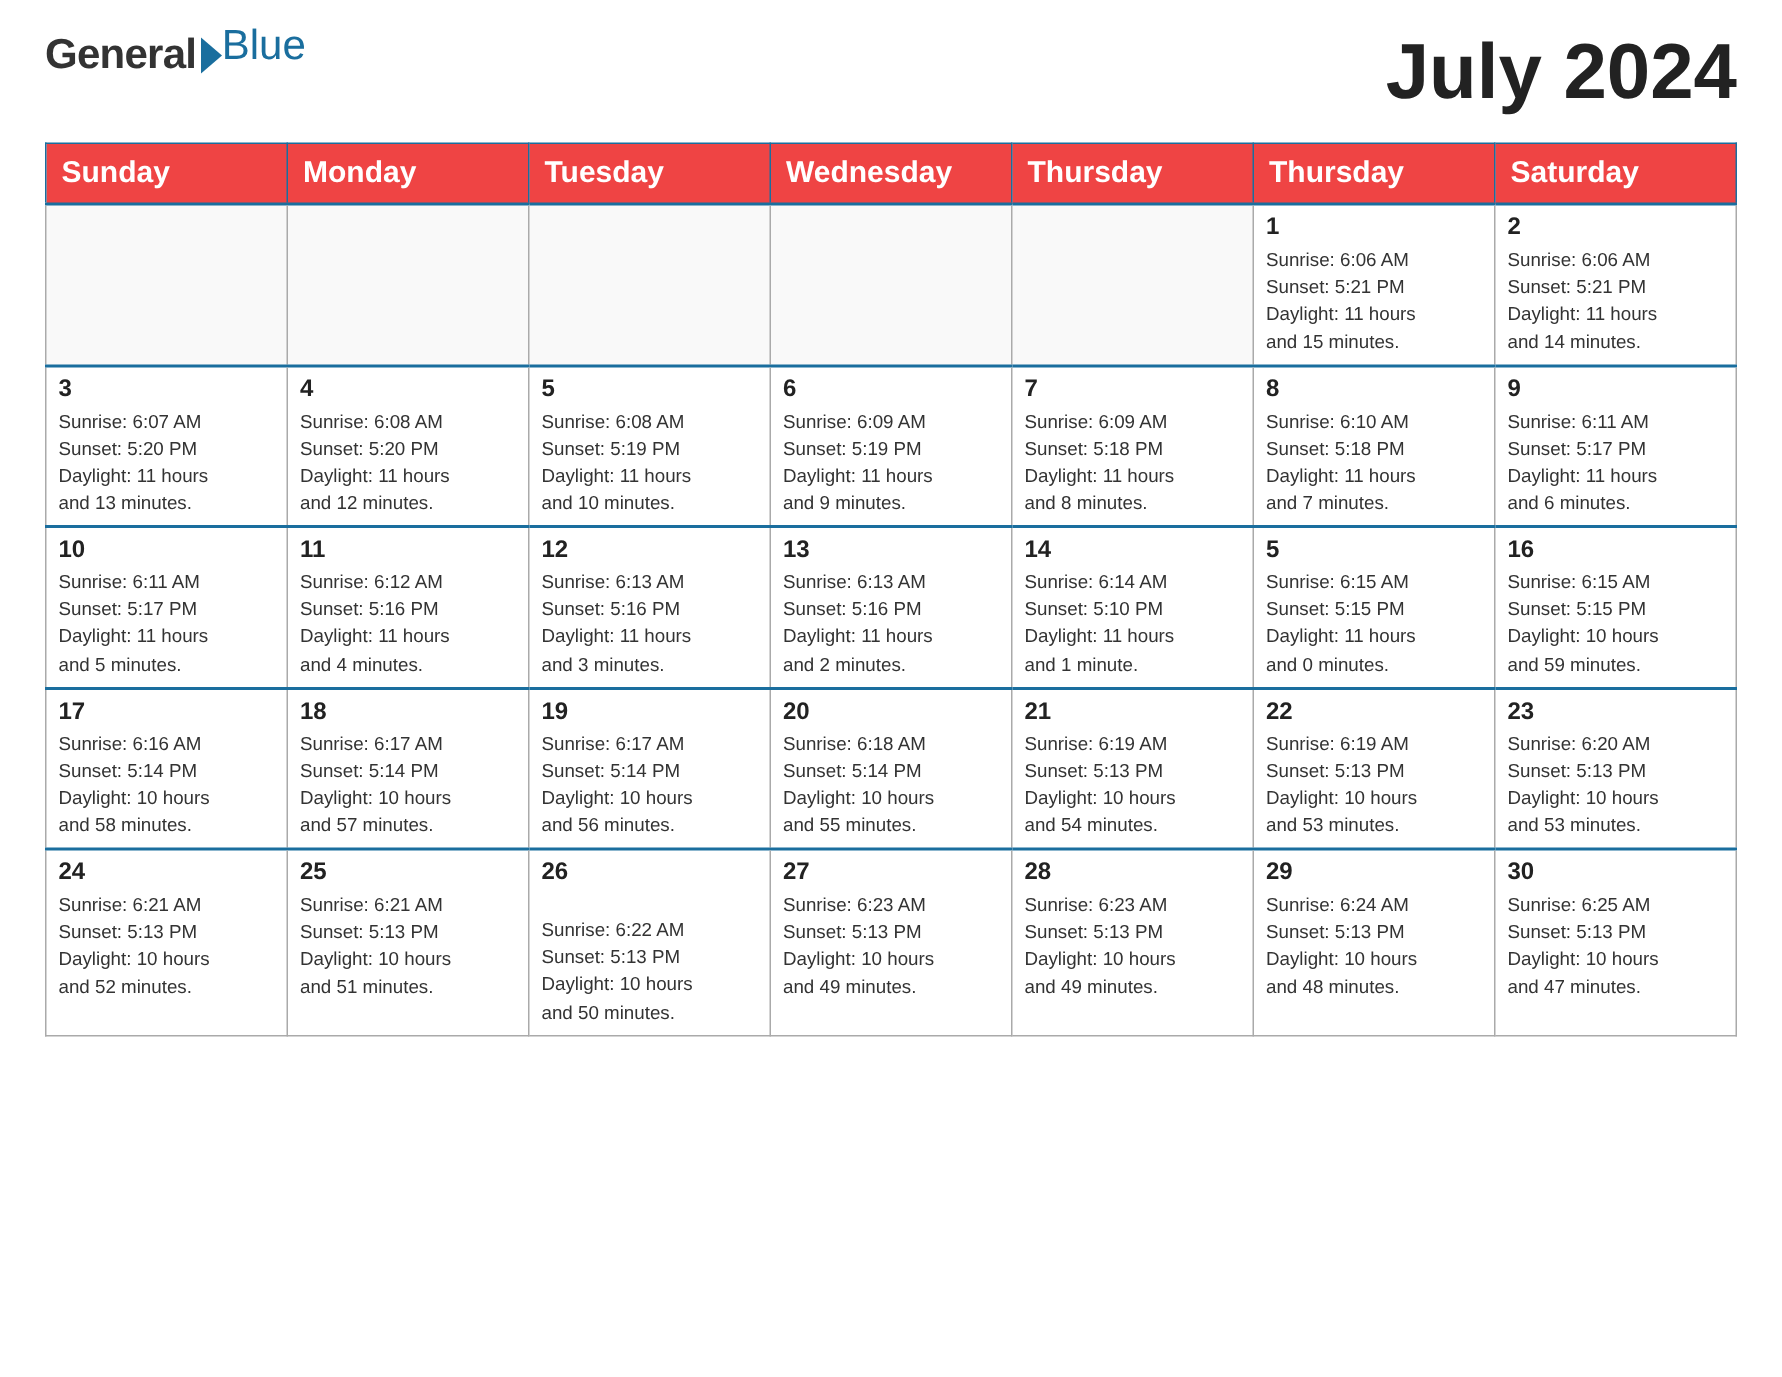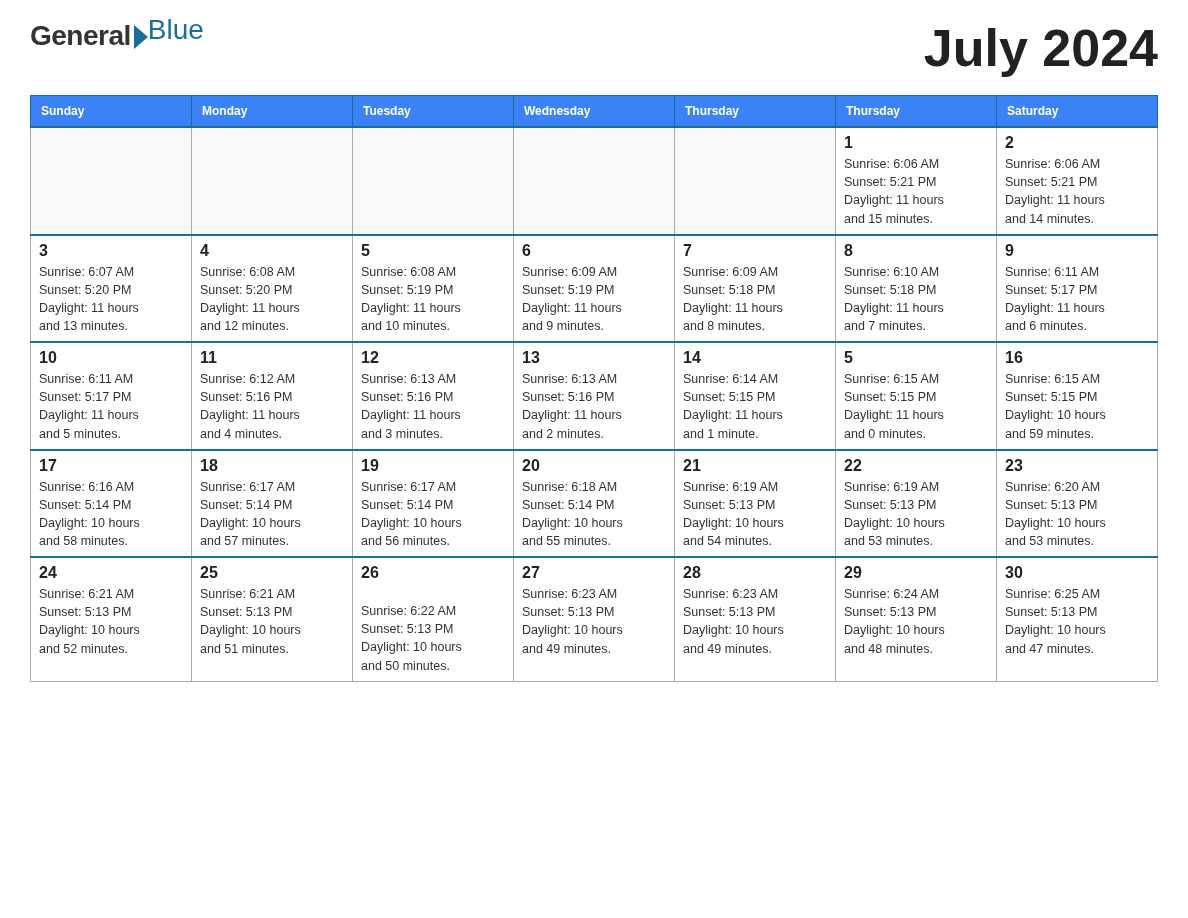--- a/index.html
+++ b/index.html
@@ -59,23 +59,23 @@
       font-size: 22px;
       color: #444;
       margin-top: 4px;
     }
     .calendar {
       width: 100%;
       border-collapse: collapse;
       border: 1px solid #aaa;
     }
     .calendar th {
-      background-color: #3b82f6;
+      background-color: #ef4444;
       color: #fff;
-      font-size: 12px;
+      font-size: 20px;
       font-weight: bold;
       padding: 8px 10px;
       text-align: left;
       border: 1px solid #1a6e9e;
     }
     .calendar td {
       border: 1px solid #aaa;
       vertical-align: top;
       padding: 6px 8px;
       width: 14.28%;
@@ -228,21 +228,21 @@
         <td>
           <span class="day-number">13</span>
           <div class="day-info" style="white-space: pre-line;">Sunrise: 6:13 AM
 Sunset: 5:16 PM
 Daylight: 11 hours
 and 2 minutes.</div>
         </td>
         <td>
           <span class="day-number">14</span>
           <div class="day-info" style="white-space: pre-line;">Sunrise: 6:14 AM
-Sunset: 5:15 PM
+Sunset: 5:10 PM
 Daylight: 11 hours
 and 1 minute.</div>
         </td>
         <td>
           <span class="day-number">5</span>
           <div class="day-info" style="white-space: pre-line;">Sunrise: 6:15 AM
 Sunset: 5:15 PM
 Daylight: 11 hours
 and 0 minutes.</div>
         </td>

